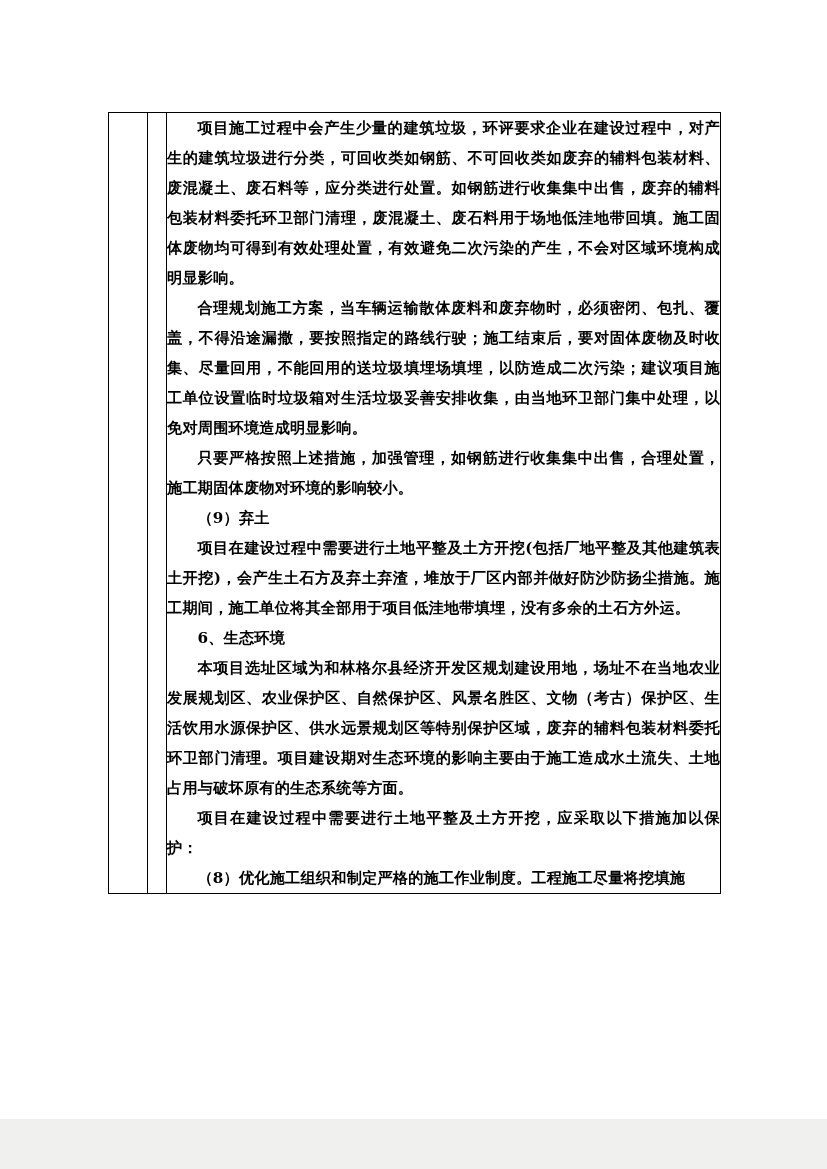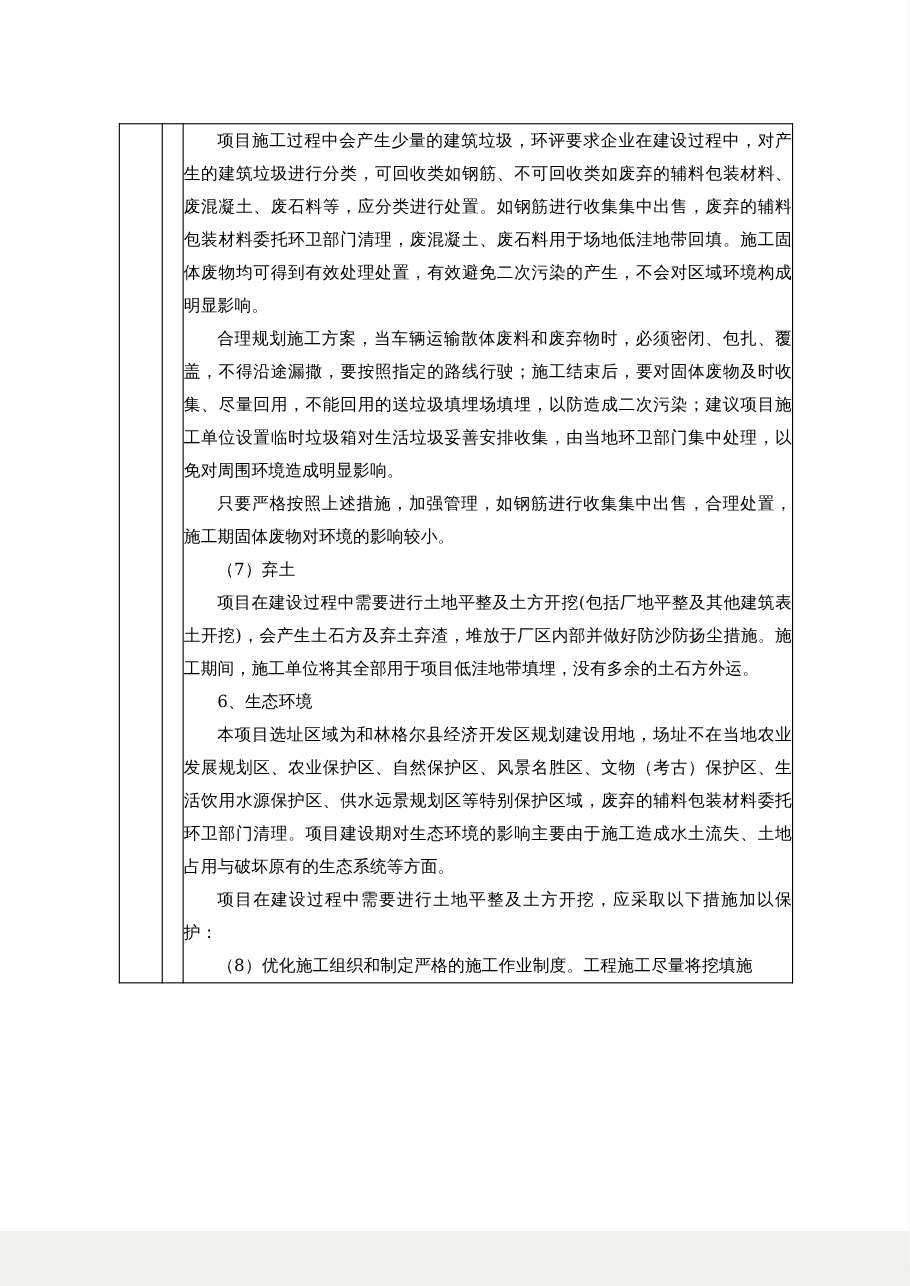--- a/index.html
+++ b/index.html
@@ -8,20 +8,21 @@
     background: #f0f0ee;
   }
   .page {
     position: relative;
     width: 827px;
     height: 1119px;
     margin: 0 auto;
     background: #ffffff;
     box-sizing: border-box;
     overflow: hidden;
+    font-weight: bold;
   }
   .doc-table {
     position: absolute;
     left: 108px;
     top: 112px;
     width: 613px;
     border: 1px solid #000;
     border-collapse: collapse;
     box-sizing: border-box;
   }
@@ -74,21 +75,21 @@
 
   <table class="doc-table">
     <tbody>
         <tr>
       <td class="col-narrow-1"></td>
       <td class="col-narrow-2"></td>
       <td class="content-cell">
         <p class="body-text indent">项目施工过程中会产生少量的建筑垃圾，环评要求企业在建设过程中，对产生的建筑垃圾进行分类，可回收类如钢筋、不可回收类如废弃的辅料包装材料、废混凝土、废石料等，应分类进行处置。如钢筋进行收集集中出售，废弃的辅料包装材料委托环卫部门清理，废混凝土、废石料用于场地低洼地带回填。施工固体废物均可得到有效处理处置，有效避免二次污染的产生，不会对区域环境构成明显影响。</p>
         <p class="body-text indent">合理规划施工方案，当车辆运输散体废料和废弃物时，必须密闭、包扎、覆盖，不得沿途漏撒，要按照指定的路线行驶；施工结束后，要对固体废物及时收集、尽量回用，不能回用的送垃圾填埋场填埋，以防造成二次污染；建议项目施工单位设置临时垃圾箱对生活垃圾妥善安排收集，由当地环卫部门集中处理，以免对周围环境造成明显影响。</p>
         <p class="body-text indent">只要严格按照上述措施，加强管理，如钢筋进行收集集中出售，合理处置，施工期固体废物对环境的影响较小。</p>
-        <p class="body-text indent">（7）弃土</p>
+        <p class="body-text indent">（9）弃土</p>
         <p class="body-text indent">项目在建设过程中需要进行土地平整及土方开挖(包括厂地平整及其他建筑表土开挖)，会产生土石方及弃土弃渣，堆放于厂区内部并做好防沙防扬尘措施。施工期间，施工单位将其全部用于项目低洼地带填埋，没有多余的土石方外运。</p>
         <p class="body-text indent">6、生态环境</p>
         <p class="body-text indent">本项目选址区域为和林格尔县经济开发区规划建设用地，场址不在当地农业发展规划区、农业保护区、自然保护区、风景名胜区、文物（考古）保护区、生活饮用水源保护区、供水远景规划区等特别保护区域，废弃的辅料包装材料委托环卫部门清理。项目建设期对生态环境的影响主要由于施工造成水土流失、土地占用与破坏原有的生态系统等方面。</p>
         <p class="body-text indent">项目在建设过程中需要进行土地平整及土方开挖，应采取以下措施加以保护：</p>
         <p class="body-text indent">（8）优化施工组织和制定严格的施工作业制度。工程施工尽量将挖填施</p>
       </td>
     </tr>
   </tbody>
     </table>
 

